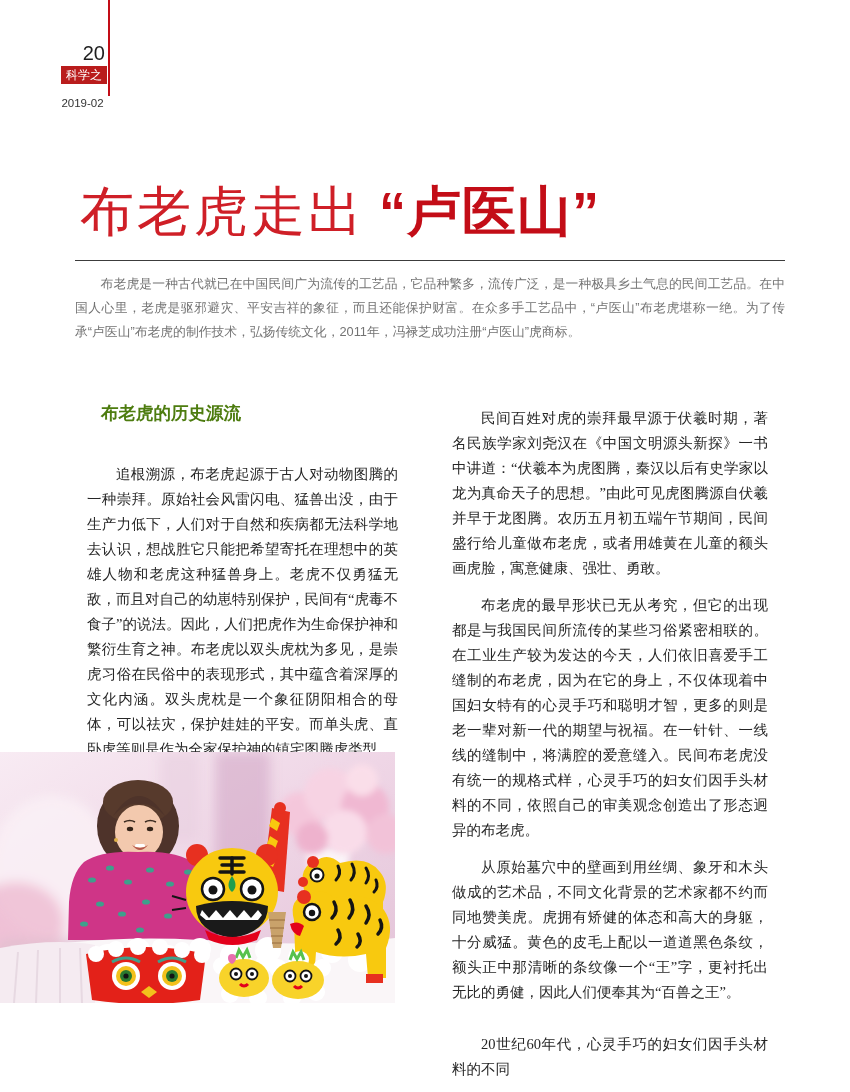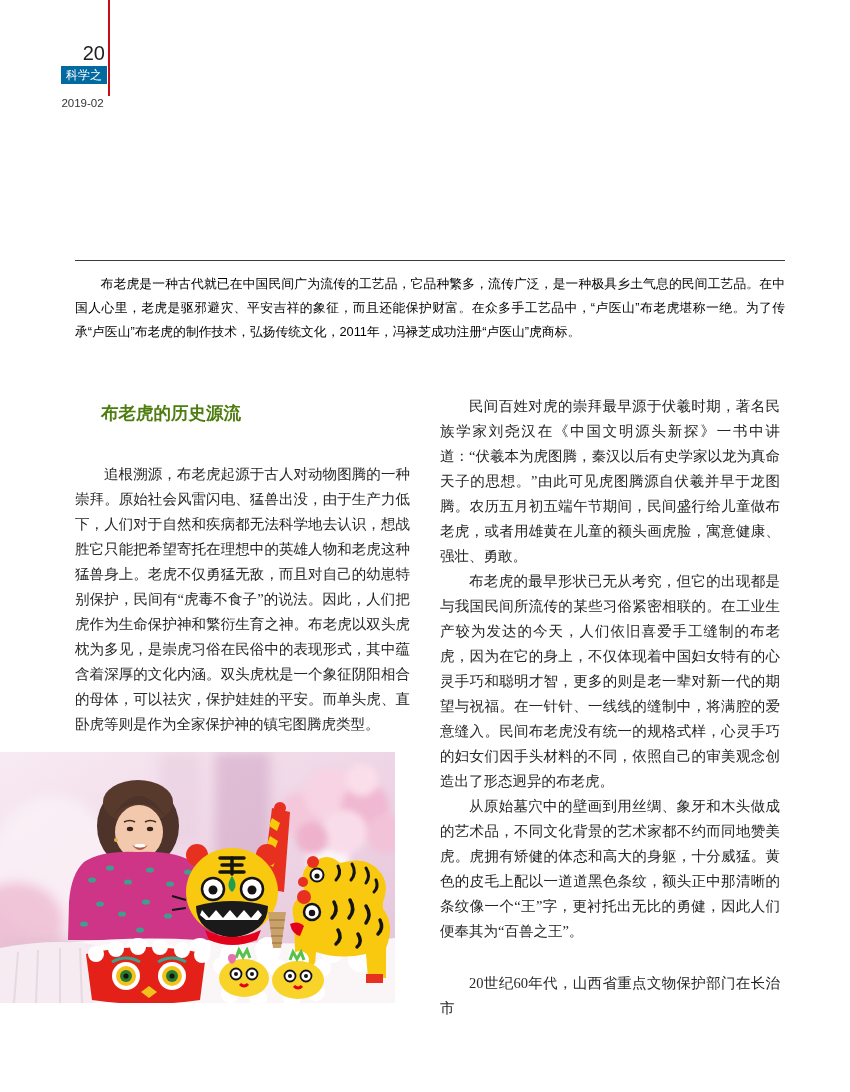--- a/index.html
+++ b/index.html
@@ -3,79 +3,80 @@
 <meta charset="utf-8">
 <style>
   html,body{margin:0;padding:0;background:#fff;}
   .page{position:relative;width:850px;height:1092px;background:#ffffff;overflow:hidden;
         font-family:"Liberation Serif",serif;}
 
   
   .mast-rule{position:absolute;left:108px;top:0;width:2px;height:96px;background:#c30d17;}
   .page-num{position:absolute;left:40px;top:42px;width:65px;text-align:right;
             font-size:20px;color:#1e1e1e;font-family:"Liberation Sans",sans-serif;}
-  .mag-box{position:absolute;left:61px;top:66px;width:46px;height:18px;background:#0369a1;
+  .mag-box{position:absolute;left:61px;top:66px;width:46px;height:18px;background:#b91c1c;
            color:#fff;font-size:12px;line-height:18px;text-align:center;
            font-family:"Liberation Sans",sans-serif;}
   .issue{position:absolute;left:58px;top:87px;width:49px;text-align:center;
          font-size:11.5px;color:#333;font-family:"Liberation Sans",sans-serif;margin-top:10px;}
 
   
   .title{position:absolute;left:80px;top:176px;white-space:nowrap;
          font-family:"Liberation Sans",sans-serif;}
   .title .t-reg{font-size:54px;font-weight:400;color:#cf1f27;letter-spacing:3px;}
   .title .t-bold{font-size:54px;font-weight:800;color:#c30d17;margin-left:14px;letter-spacing:1px;}
 
   .divider{position:absolute;left:75px;top:260px;width:710px;height:1px;background:#3c3c3c;}
 
   
   .intro{position:absolute;left:75px;top:272px;width:710px;margin:0;
-         font-size:12.8px;line-height:24px;color:#000000;text-align:justify;
+         font-size:12.8px;line-height:24px;color:#737373;text-align:justify;
          text-indent:2em;word-break:break-all;font-family:"Liberation Sans",sans-serif;}
 
   
   .col-left{position:absolute;left:75px;top:402px;width:335px;}
   .col-right{position:absolute;left:440px;top:394px;width:340px;}
   .section-heading{margin:0;padding-left:26px;font-size:17.5px;font-weight:bold;
                    color:#4d7c0f;line-height:22px;font-family:"Liberation Sans",sans-serif;}
-  .body-p{margin:0;font-size:14.5px;line-height:25px;color:#262626;
+  .body-p{margin:12px;font-size:14.5px;line-height:25px;color:#262626;
           text-align:justify;text-indent:2em;word-break:break-all;}
   .col-left .body-p{margin-top:38px;}
   .heading-2{margin-top:20px;}
   .last-p{margin-top:27px;}
 
   
   .photo{position:absolute;left:0;top:752px;width:395px;height:251px;overflow:hidden;}
   .photo svg{display:block;}
 </style>
 </head>
 <body>
 
 <div class="page">
 
   <div class="mast-rule"></div>
   <div class="page-num">20</div>
   <div class="mag-box">科学之友</div>
   <div class="issue">2019-02</div>
 
+  <h1 class="title" style="margin:0;"><span class="t-reg">布老虎走出</span><span class="t-bold">“卢医山”</span></h1>
 
   <div class="divider"></div>
 
   <p class="intro">布老虎是一种古代就已在中国民间广为流传的工艺品，它品种繁多，流传广泛，是一种极具乡土气息的民间工艺品。在中国人心里，老虎是驱邪避灾、平安吉祥的象征，而且还能保护财富。在众多手工艺品中，“卢医山”布老虎堪称一绝。为了传承“卢医山”布老虎的制作技术，弘扬传统文化，2011年，冯禄芝成功注册“卢医山”虎商标。</p>
 
   <div class="col-left">
     <h2 class="section-heading">布老虎的历史源流</h2>
     <p class="body-p">追根溯源，布老虎起源于古人对动物图腾的一种崇拜。原始社会风雷闪电、猛兽出没，由于生产力低下，人们对于自然和疾病都无法科学地去认识，想战胜它只能把希望寄托在理想中的英雄人物和老虎这种猛兽身上。老虎不仅勇猛无敌，而且对自己的幼崽特别保护，民间有“虎毒不食子”的说法。因此，人们把虎作为生命保护神和繁衍生育之神。布老虎以双头虎枕为多见，是崇虎习俗在民俗中的表现形式，其中蕴含着深厚的文化内涵。双头虎枕是一个象征阴阳相合的母体，可以祛灾，保护娃娃的平安。而单头虎、直卧虎等则是作为全家保护神的镇宅图腾虎类型。</p>
   </div>
 
   <div class="col-right">
     <p class="body-p">民间百姓对虎的崇拜最早源于伏羲时期，著名民族学家刘尧汉在《中国文明源头新探》一书中讲道：“伏羲本为虎图腾，秦汉以后有史学家以龙为真命天子的思想。”由此可见虎图腾源自伏羲并早于龙图腾。农历五月初五端午节期间，民间盛行给儿童做布老虎，或者用雄黄在儿童的额头画虎脸，寓意健康、强壮、勇敢。</p>
     <p class="body-p">布老虎的最早形状已无从考究，但它的出现都是与我国民间所流传的某些习俗紧密相联的。在工业生产较为发达的今天，人们依旧喜爱手工缝制的布老虎，因为在它的身上，不仅体现着中国妇女特有的心灵手巧和聪明才智，更多的则是老一辈对新一代的期望与祝福。在一针针、一线线的缝制中，将满腔的爱意缝入。民间布老虎没有统一的规格式样，心灵手巧的妇女们因手头材料的不同，依照自己的审美观念创造出了形态迥异的布老虎。</p>
     <p class="body-p">从原始墓穴中的壁画到用丝绸、象牙和木头做成的艺术品，不同文化背景的艺术家都不约而同地赞美虎。虎拥有矫健的体态和高大的身躯，十分威猛。黄色的皮毛上配以一道道黑色条纹，额头正中那清晰的条纹像一个“王”字，更衬托出无比的勇健，因此人们便奉其为“百兽之王”。</p>
-    <p class="body-p last-p">20世纪60年代，山西省重点文物保护部门在长治市</p>
+    <p class="body-p last-p">20世纪60年代，心灵手巧的妇女们因手头材料的不同</p>
   </div>
 
   <div class="photo">
     <svg viewBox="0 0 395 251" width="395" height="251" xmlns="http://www.w3.org/2000/svg">
       <defs>
         <linearGradient id="bgG" x1="0" y1="0" x2="1" y2="1">
           <stop offset="0" stop-color="#f8ebf3"></stop>
           <stop offset="0.5" stop-color="#efd6e6"></stop>
           <stop offset="1" stop-color="#e2c2d7"></stop>
         </linearGradient>

